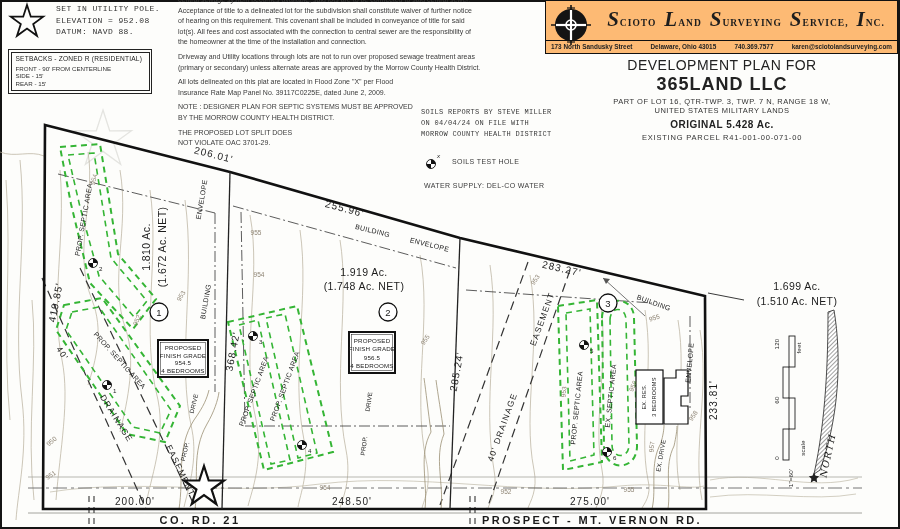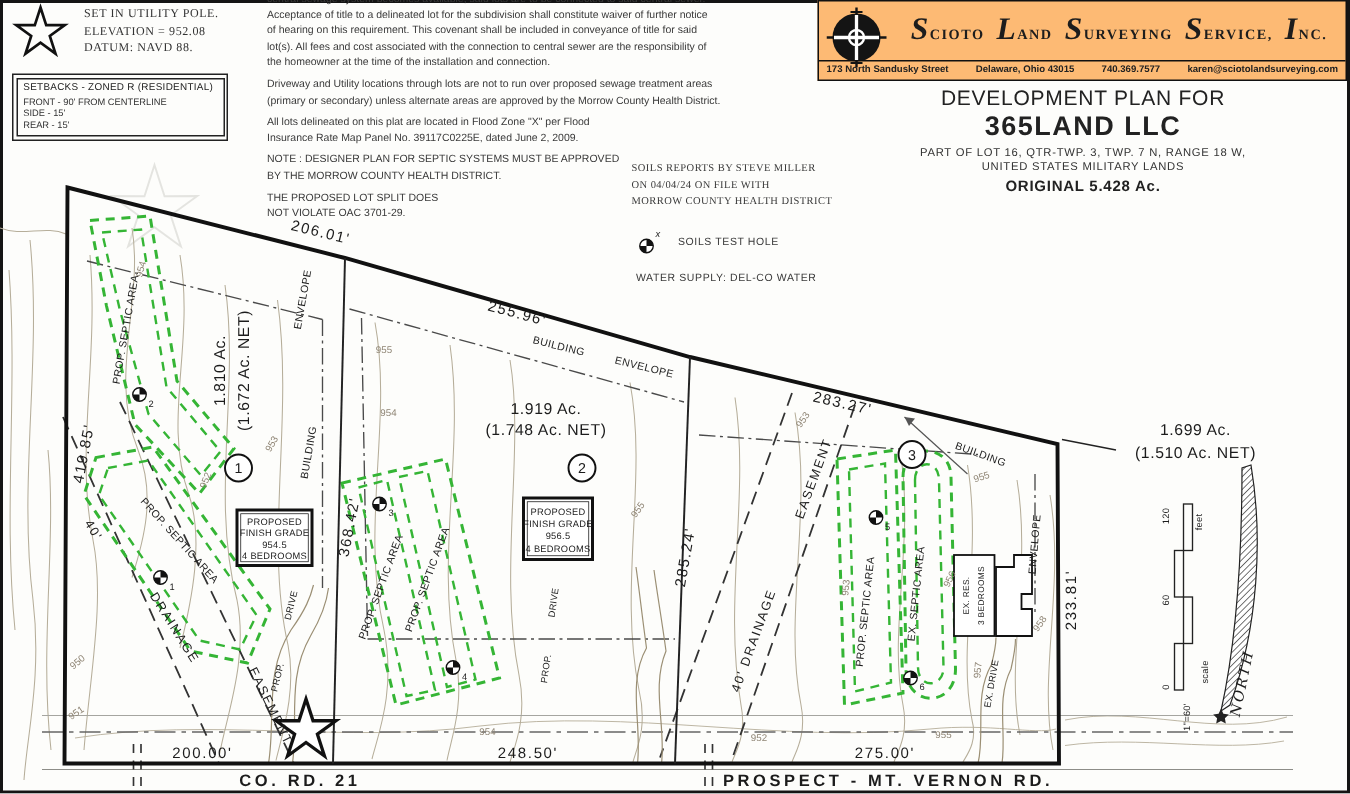--- a/index.html
+++ b/index.html
@@ -1,20 +1,20 @@
 <!DOCTYPE html>
 <html><head>
 <meta charset="utf-8">
 <style>
   html,body{margin:0;padding:0;background:#e8e8e8;}
   .page{position:relative;width:900px;height:529px;background:#fdfdfb;overflow:hidden;
         box-shadow:inset 0 0 0 2px #141414;font-family:"Liberation Sans",sans-serif;color:#1d1d1d;}
   .abs{position:absolute;}
   svg{position:absolute;top:0;left:0;}
-  .cadtxt{font-family:Liberation Serif, serif;color:#3c3c3c;letter-spacing:.3px;}
+  .cadtxt{font-family:Liberation Mono, monospace;color:#3c3c3c;letter-spacing:.3px;}
   
   .bm-note{left:56px;top:3px;font-size:8px;line-height:11.5px;letter-spacing:.4px;color:#333;}
   
   .sb-outer{left:8px;top:49px;width:142px;border:1.2px solid #222;background:#fdfdfb;}
   .sb-inner{border:1px solid #222;margin:1.5px;padding:2px 4px 3px 4px;}
   .sb-title{font-size:6.6px;letter-spacing:.2px;color:#222;margin-bottom:3px;}
   .sb-line{font-size:6.2px;color:#333;line-height:7.6px;}
   
   .notes{left:178px;top:-5px;width:382px;font-size:7px;line-height:10.6px;color:#3a3a3a;}
   .notes .para{margin-bottom:4px;}
@@ -361,15 +361,16 @@
 </div>
 
 <div class="abs tblock">
   <div class="tb-head">DEVELOPMENT PLAN FOR</div>
   <div class="tb-owner">365LAND LLC</div>
   <div class="tb-legal">
     <div>PART OF LOT 16, QTR-TWP. 3, TWP. 7 N, RANGE 18 W,</div>
     <div>UNITED STATES MILITARY LANDS</div>
   </div>
   <div class="tb-orig">ORIGINAL 5.428 Ac.</div>
+  <div class="tb-parcel">EXISTING PARCEL R41-001-00-071-00</div>
 </div>
 
 </div>
 
 </body></html>

